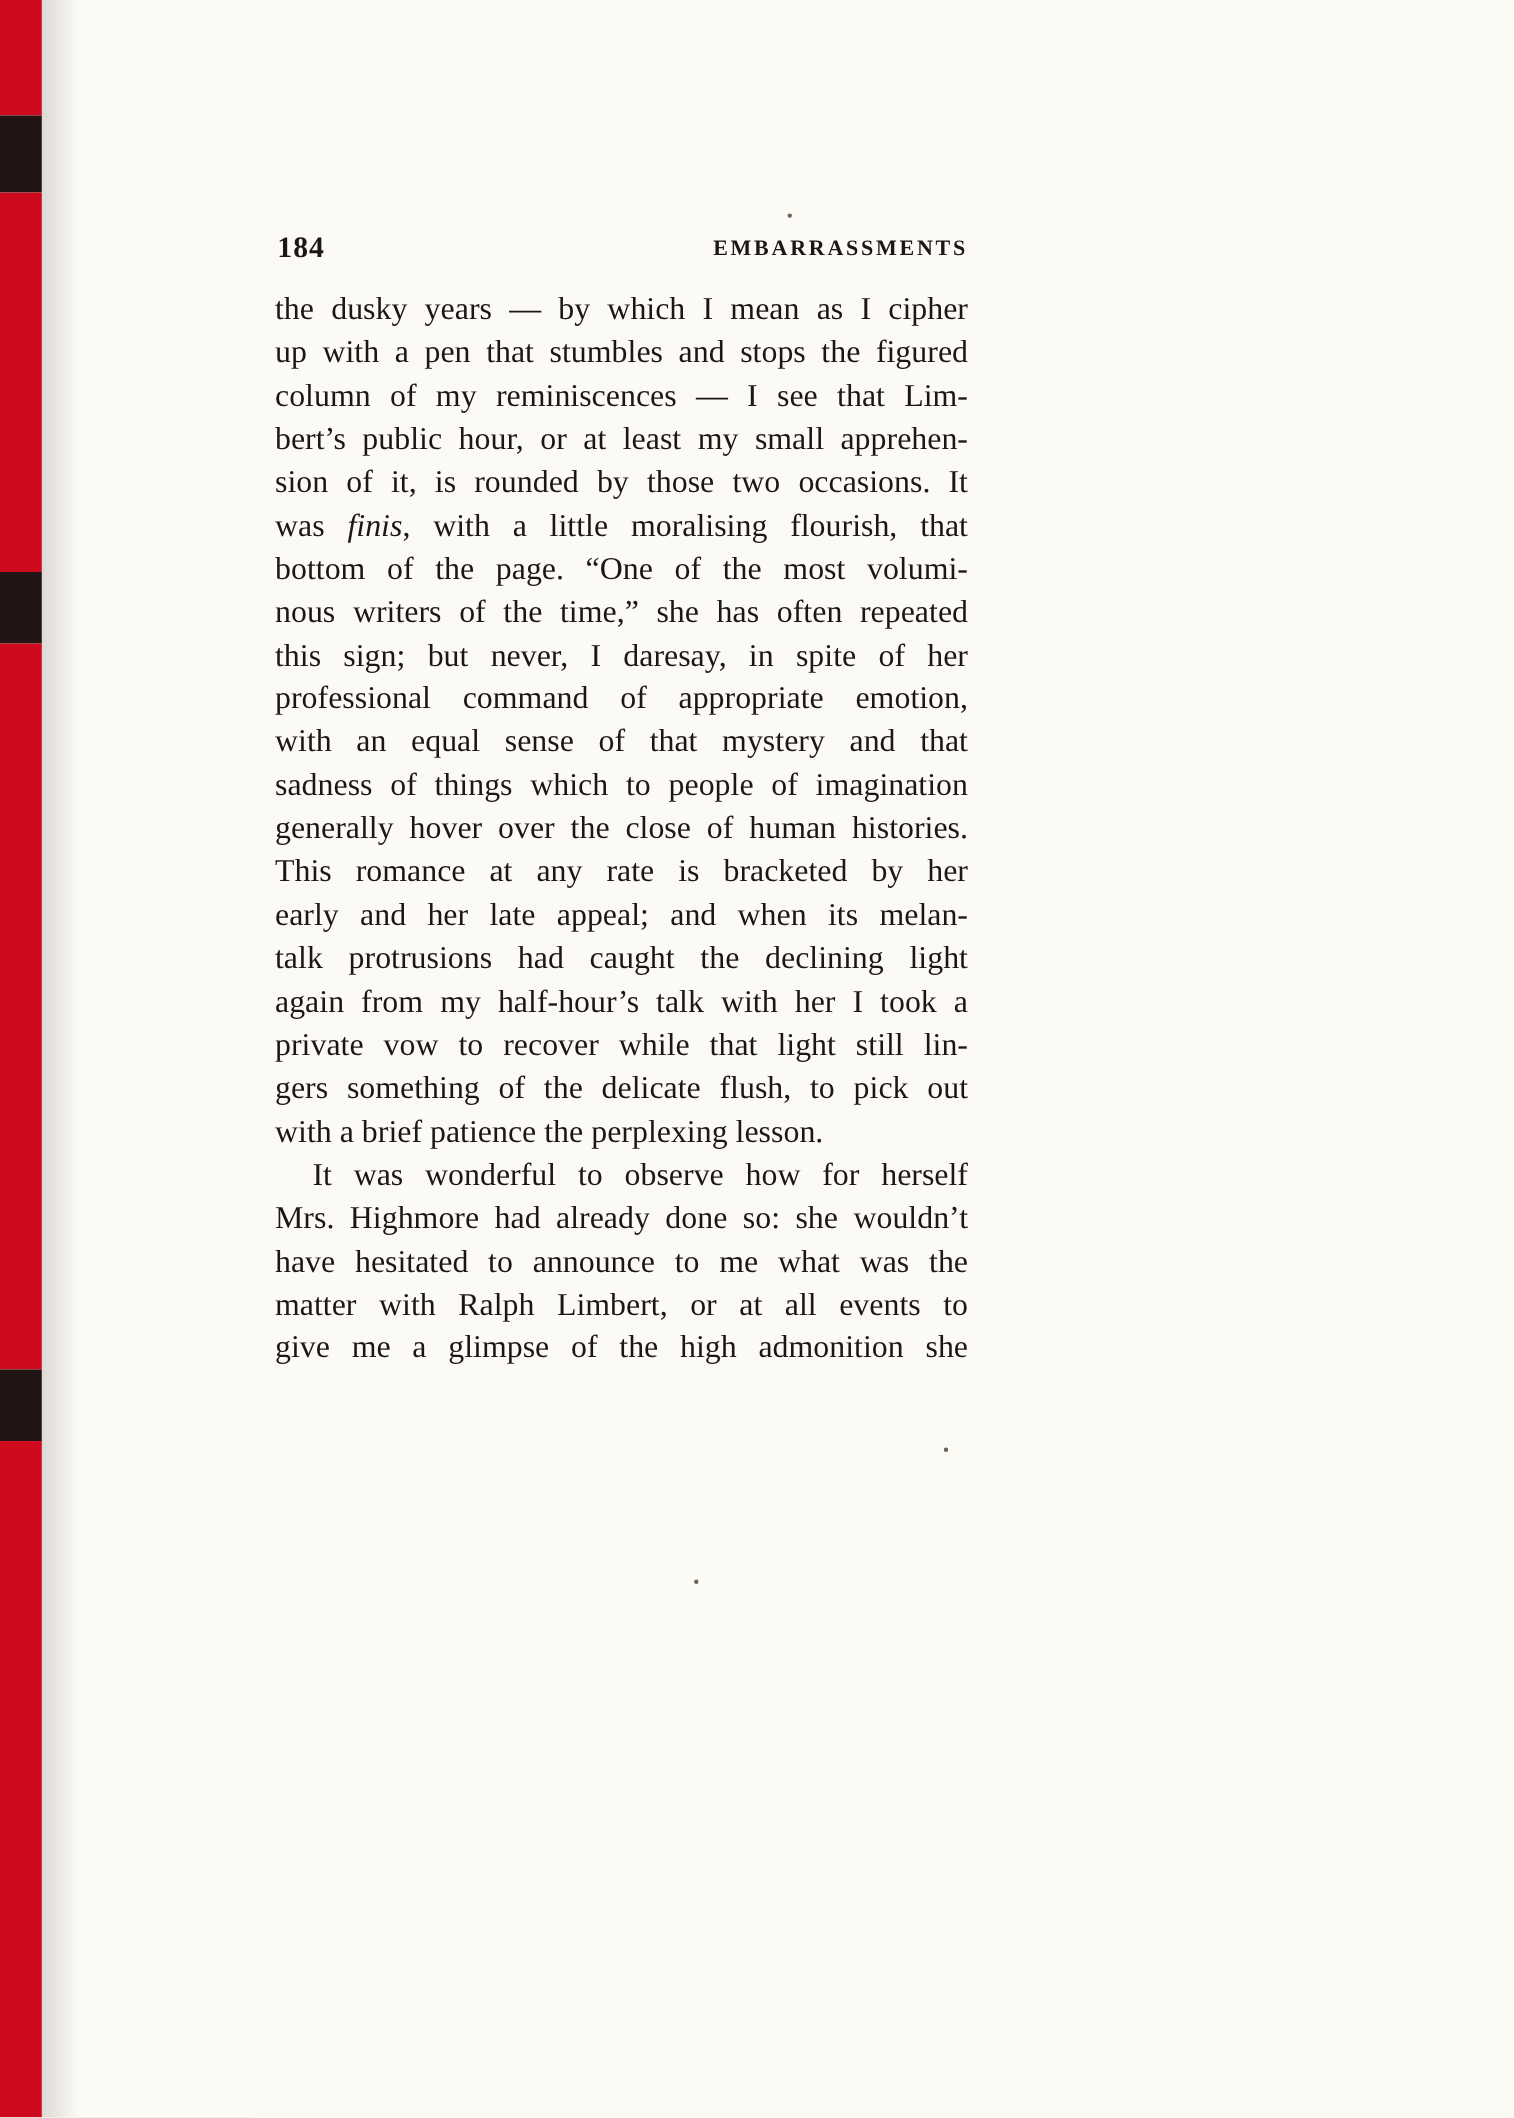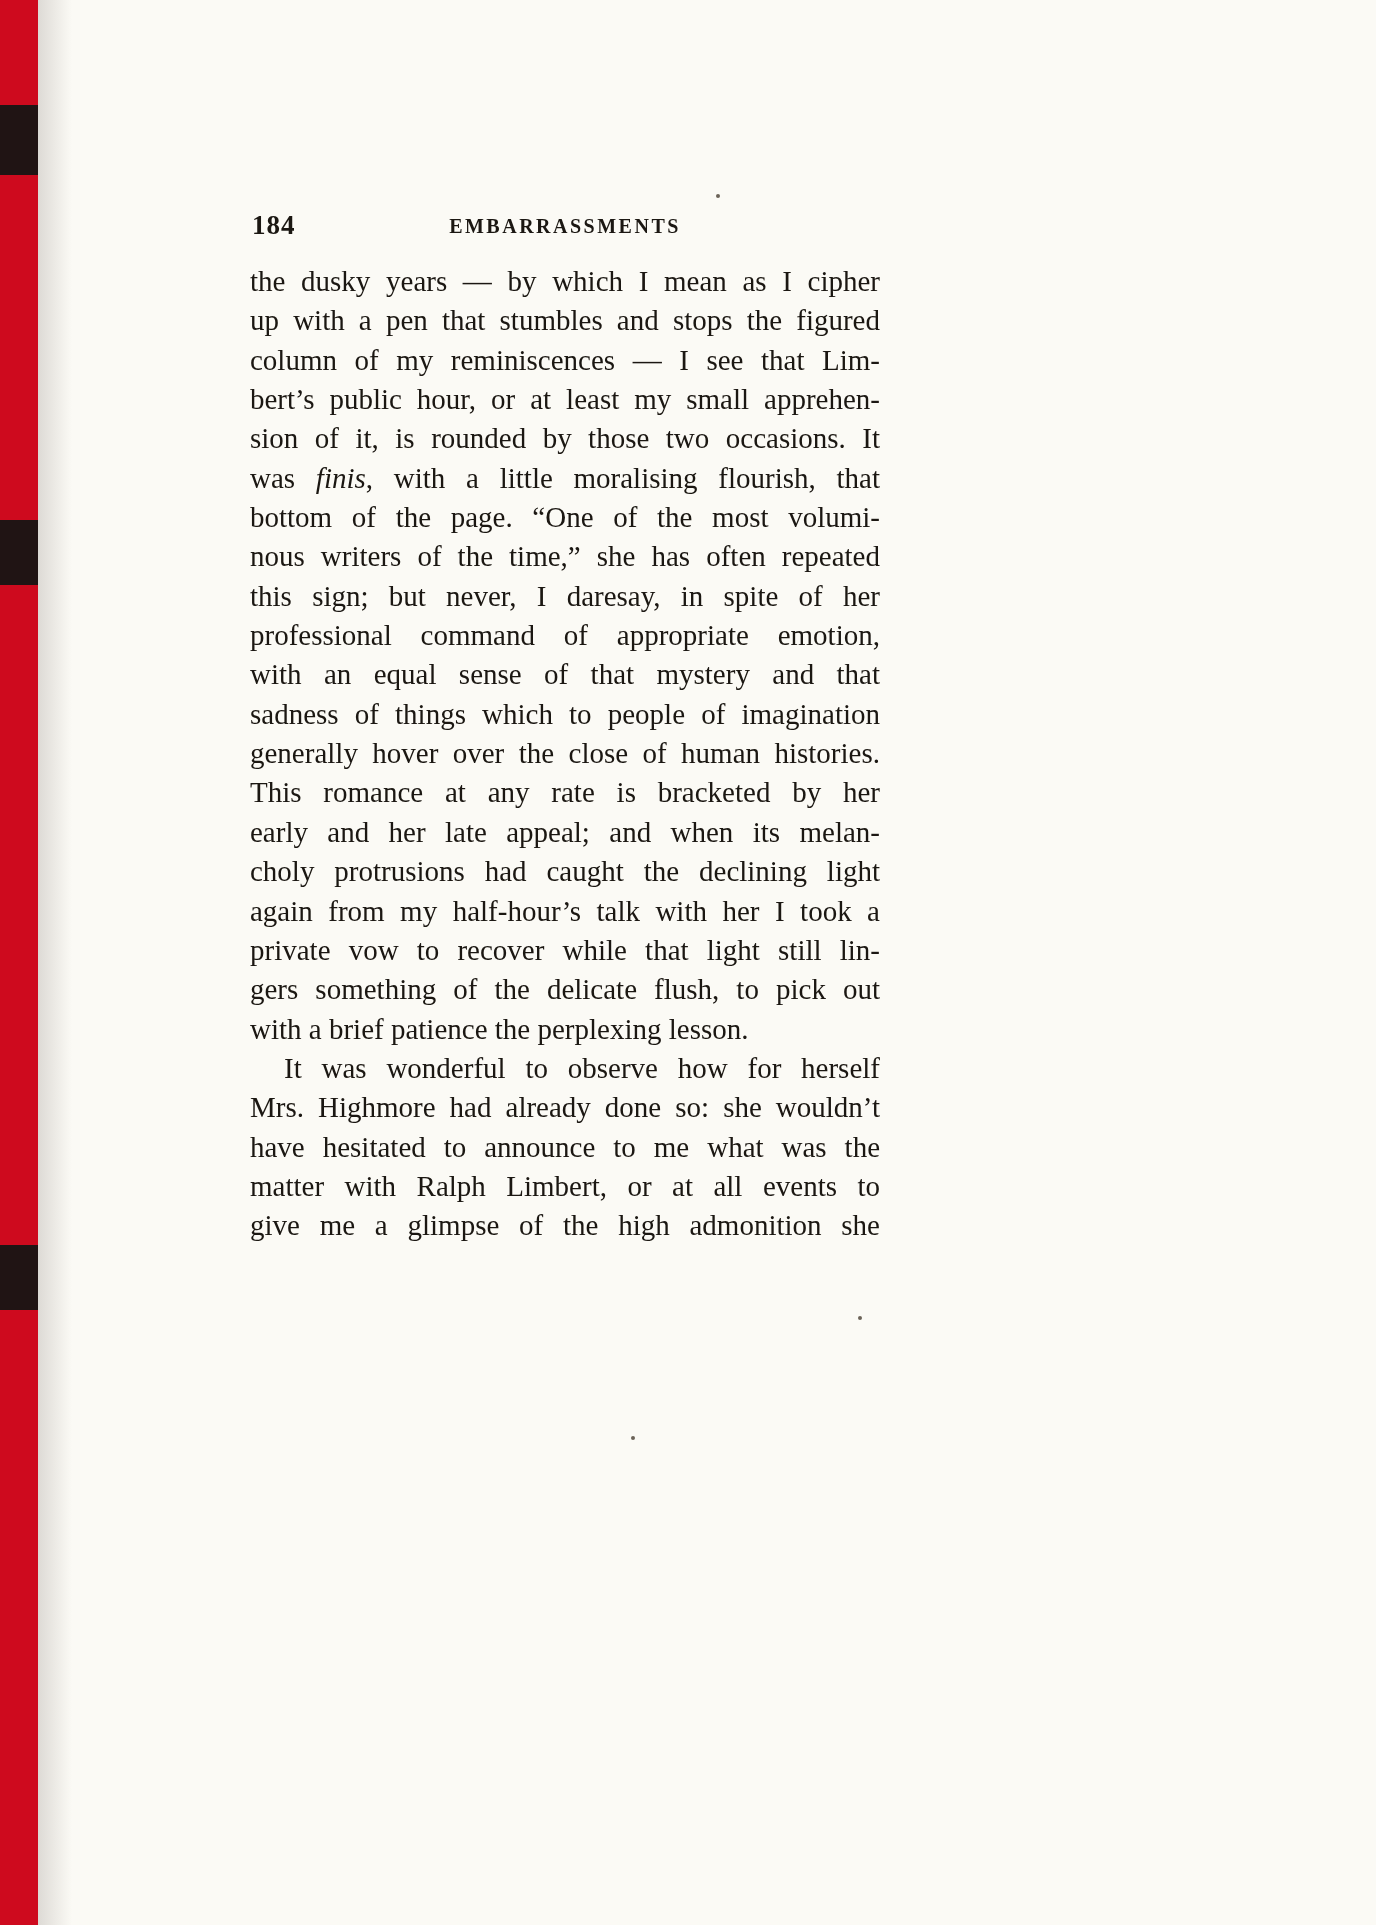--- a/index.html
+++ b/index.html
@@ -31,21 +31,21 @@
   
   .page-header{
     position:absolute;left:250px;top:210px;width:630px;height:34px;
   }
   .page-number{
     position:absolute;left:2px;top:0;
     font-size:27px;font-weight:bold;letter-spacing:1px;
   }
   .running-header{
     position:absolute;left:0;right:0;top:5px;
-    text-align:center;
+    text-align:right;
     font-size:20px;font-weight:bold;letter-spacing:2.5px;
   }
   
   .text-block{
     position:absolute;left:250px;top:262px;width:630px;
     font-size:29px;line-height:39.35px;
   }
   .line{
     white-space:normal;
     text-align:justify;
@@ -95,21 +95,21 @@
     <div class="line"><span>was </span><span class="italic">finis</span><span>, with a little moralising flourish, that</span></div>
     <div class="line">bottom of the page. “One of the most volumi-</div>
     <div class="line">nous writers of the time,” she has often repeated</div>
     <div class="line">this sign; but never, I daresay, in spite of her</div>
     <div class="line">professional command of appropriate emotion,</div>
     <div class="line">with an equal sense of that mystery and that</div>
     <div class="line">sadness of things which to people of imagination</div>
     <div class="line">generally hover over the close of human histories.</div>
     <div class="line">This romance at any rate is bracketed by her</div>
     <div class="line">early and her late appeal; and when its melan-</div>
-    <div class="line">choly protrusions had caught the declining light</div>
+    <div class="line">talk protrusions had caught the declining light</div>
     <div class="line">again from my half-hour’s talk with her I took a</div>
     <div class="line">private vow to recover while that light still lin-</div>
     <div class="line">gers something of the delicate flush, to pick out</div>
     <div class="line last">with a brief patience the perplexing lesson.</div>
     <div class="line indent">It was wonderful to observe how for herself</div>
     <div class="line">Mrs. Highmore had already done so: she wouldn’t</div>
     <div class="line">have hesitated to announce to me what was the</div>
     <div class="line">matter with Ralph Limbert, or at all events to</div>
     <div class="line">give me a glimpse of the high admonition she</div>
   </div>

